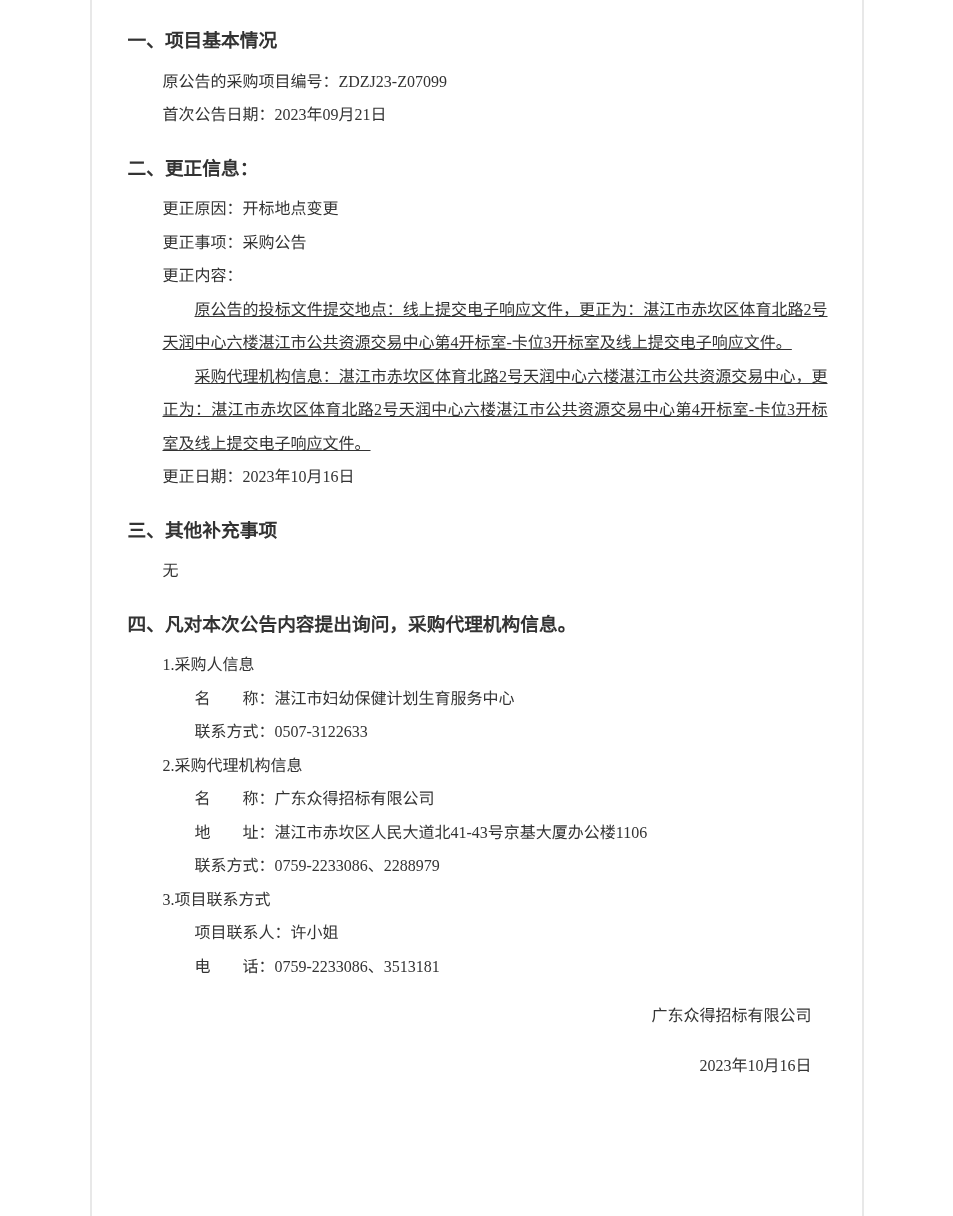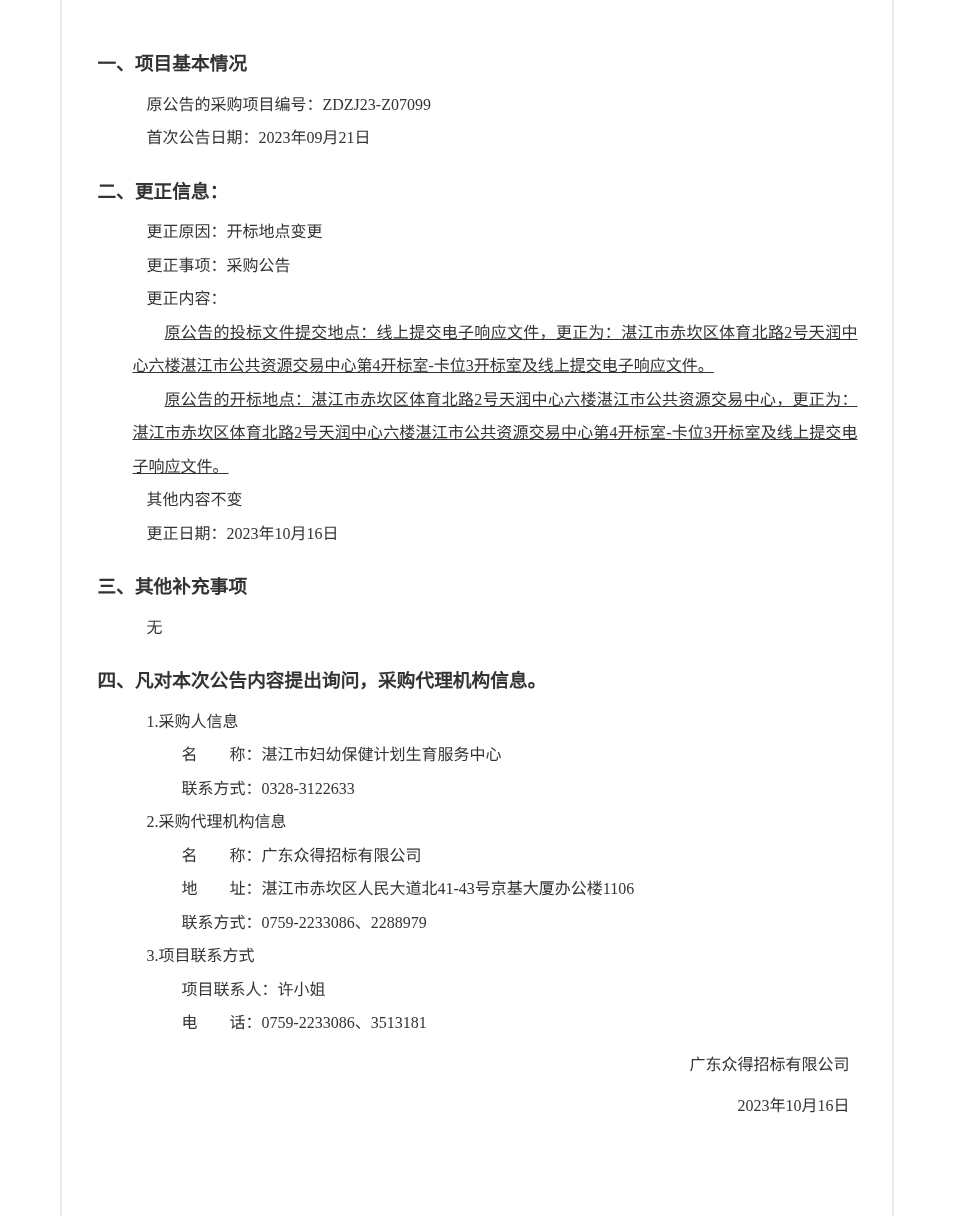--- a/index.html
+++ b/index.html
@@ -1,83 +1,82 @@
 <!DOCTYPE html>
 <html lang="zh-CN"><head>
 <meta charset="utf-8">
 <style>
   html, body { margin: 0; padding: 0; background: #ffffff; }
   .page {
     position: relative;
-    width: 834px;
+    width: 774px;
     min-height: 1216px;
     box-sizing: border-box;
     margin: 0 auto;
     background: #ffffff;
     border-left: 2px solid #e8e8e8;
     border-right: 2px solid #e8e8e8;
-    padding: 27px 34px 60px 36px;
+    padding: 4px 34px 60px 36px;
     font-family: "Liberation Serif", "DejaVu Serif", serif;
     font-size: 16px;
     color: #333333;
   }
   .sec-heading {
     font-weight: bold;
     margin: 20px 0 7px 0;
     line-height: 33.5px;
   }
   .line {
     margin: 0;
     line-height: 33.5px;
     white-space: pre-wrap;
   }
-  .lv1 { margin-left: 49px; }
-  .lv2 { margin-left: 84px; }
+  .lv1 { margin-left: 35px; }
+  .lv2 { margin-left: 67px; }
   .para {
     margin: 0 0 0 35px;
     line-height: 33.5px;
     text-indent: 32px;
     max-width: 800px;
     text-align: justify;
     text-decoration: underline;
   }
   .footer-block {
     margin-top: 0;
     text-align: right;
   }
   .footer-line {
-    margin: 8px;
+    margin: 16px;
     line-height: 33.5px;
   }
 </style>
 </head>
 <body>
 
 <div class="page">
 
   <h3 class="sec-heading">一、项目基本情况</h3>
   <p class="line lv1">原公告的采购项目编号：ZDZJ23-Z07099</p>
   <p class="line lv1">首次公告日期：2023年09月21日</p>
 
   <h3 class="sec-heading">二、更正信息：</h3>
   <p class="line lv1">更正原因：开标地点变更</p>
   <p class="line lv1">更正事项：采购公告</p>
   <p class="line lv1">更正内容：</p>
   <p class="para">原公告的投标文件提交地点：线上提交电子响应文件，更正为：湛江市赤坎区体育北路2号天润中心六楼湛江市公共资源交易中心第4开标室-卡位3开标室及线上提交电子响应文件。</p>
-  <p class="para">原公告的开标地点：湛江市赤坎区体育北路2号天润中心六楼湛江市公共资源交易中心，更正为：湛江市赤坎区体育北路2号天润中心六楼湛江市公共资源交易中心第4开标室-卡位3开标室及线上提交电子响应文件。</p>
-  <p class="line lv1">其他内容不变</p>
+  <p class="para">采购代理机构信息：湛江市赤坎区体育北路2号天润中心六楼湛江市公共资源交易中心，更正为：湛江市赤坎区体育北路2号天润中心六楼湛江市公共资源交易中心第4开标室-卡位3开标室及线上提交电子响应文件。</p>
   <p class="line lv1">更正日期：2023年10月16日</p>
 
   <h3 class="sec-heading">三、其他补充事项</h3>
   <p class="line lv1">无</p>
 
   <h3 class="sec-heading">四、凡对本次公告内容提出询问，采购代理机构信息。</h3>
   <p class="line lv1">1.采购人信息</p>
   <p class="line lv2">名　　称：湛江市妇幼保健计划生育服务中心</p>
-  <p class="line lv2">联系方式：0328-3122633</p>
+  <p class="line lv2">联系方式：0507-3122633</p>
   <p class="line lv1">2.采购代理机构信息</p>
   <p class="line lv2">名　　称：广东众得招标有限公司</p>
   <p class="line lv2">地　　址：湛江市赤坎区人民大道北41-43号京基大厦办公楼1106</p>
   <p class="line lv2">联系方式：0759-2233086、2288979</p>
   <p class="line lv1">3.项目联系方式</p>
   <p class="line lv2">项目联系人：许小姐</p>
   <p class="line lv2">电　　话：0759-2233086、3513181</p>
 
   <div class="footer-block">
     <p class="footer-line">广东众得招标有限公司</p>

